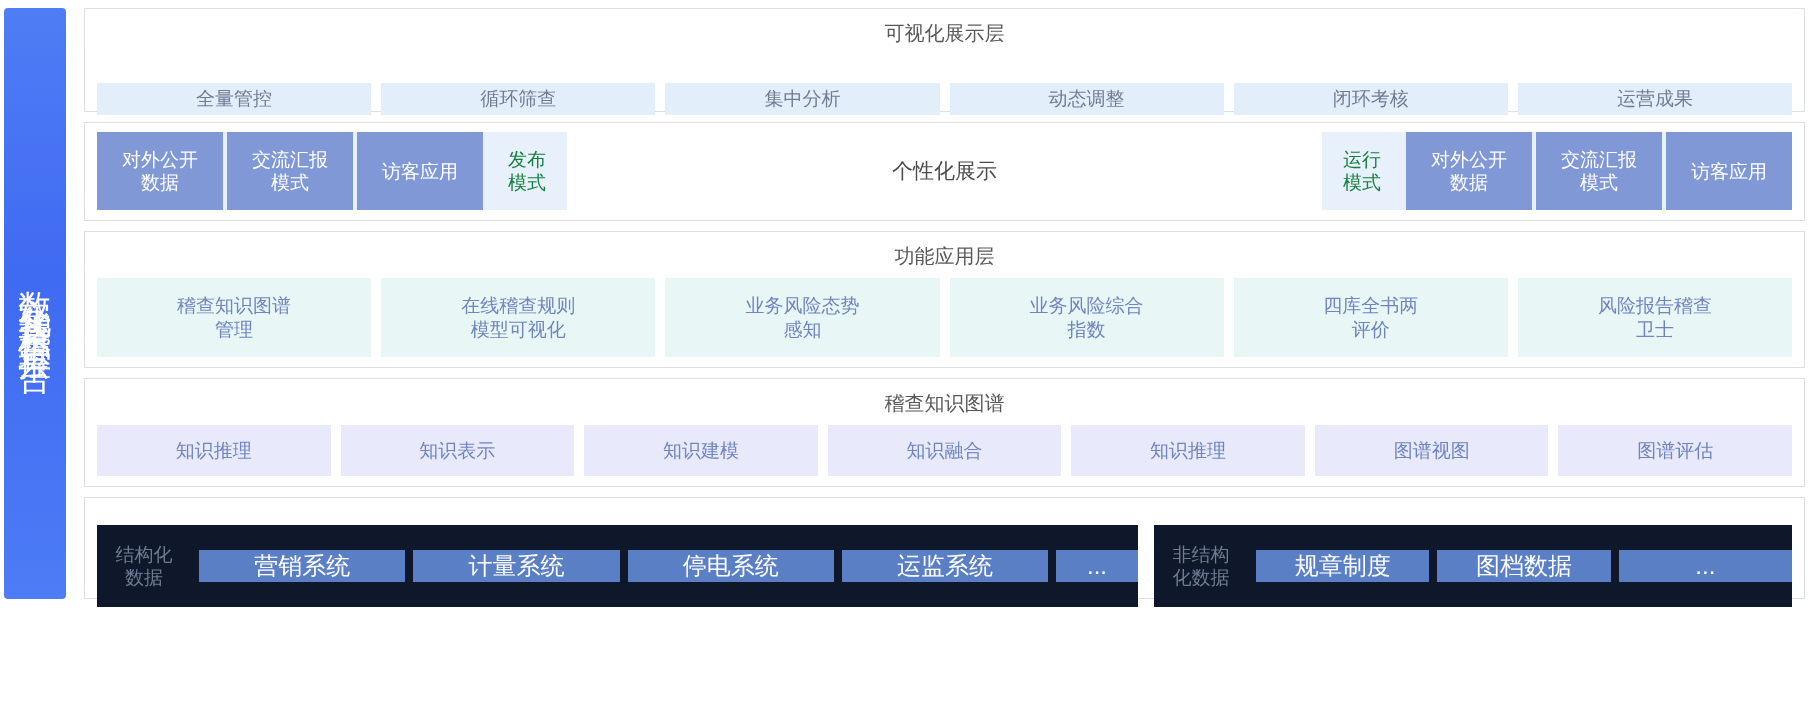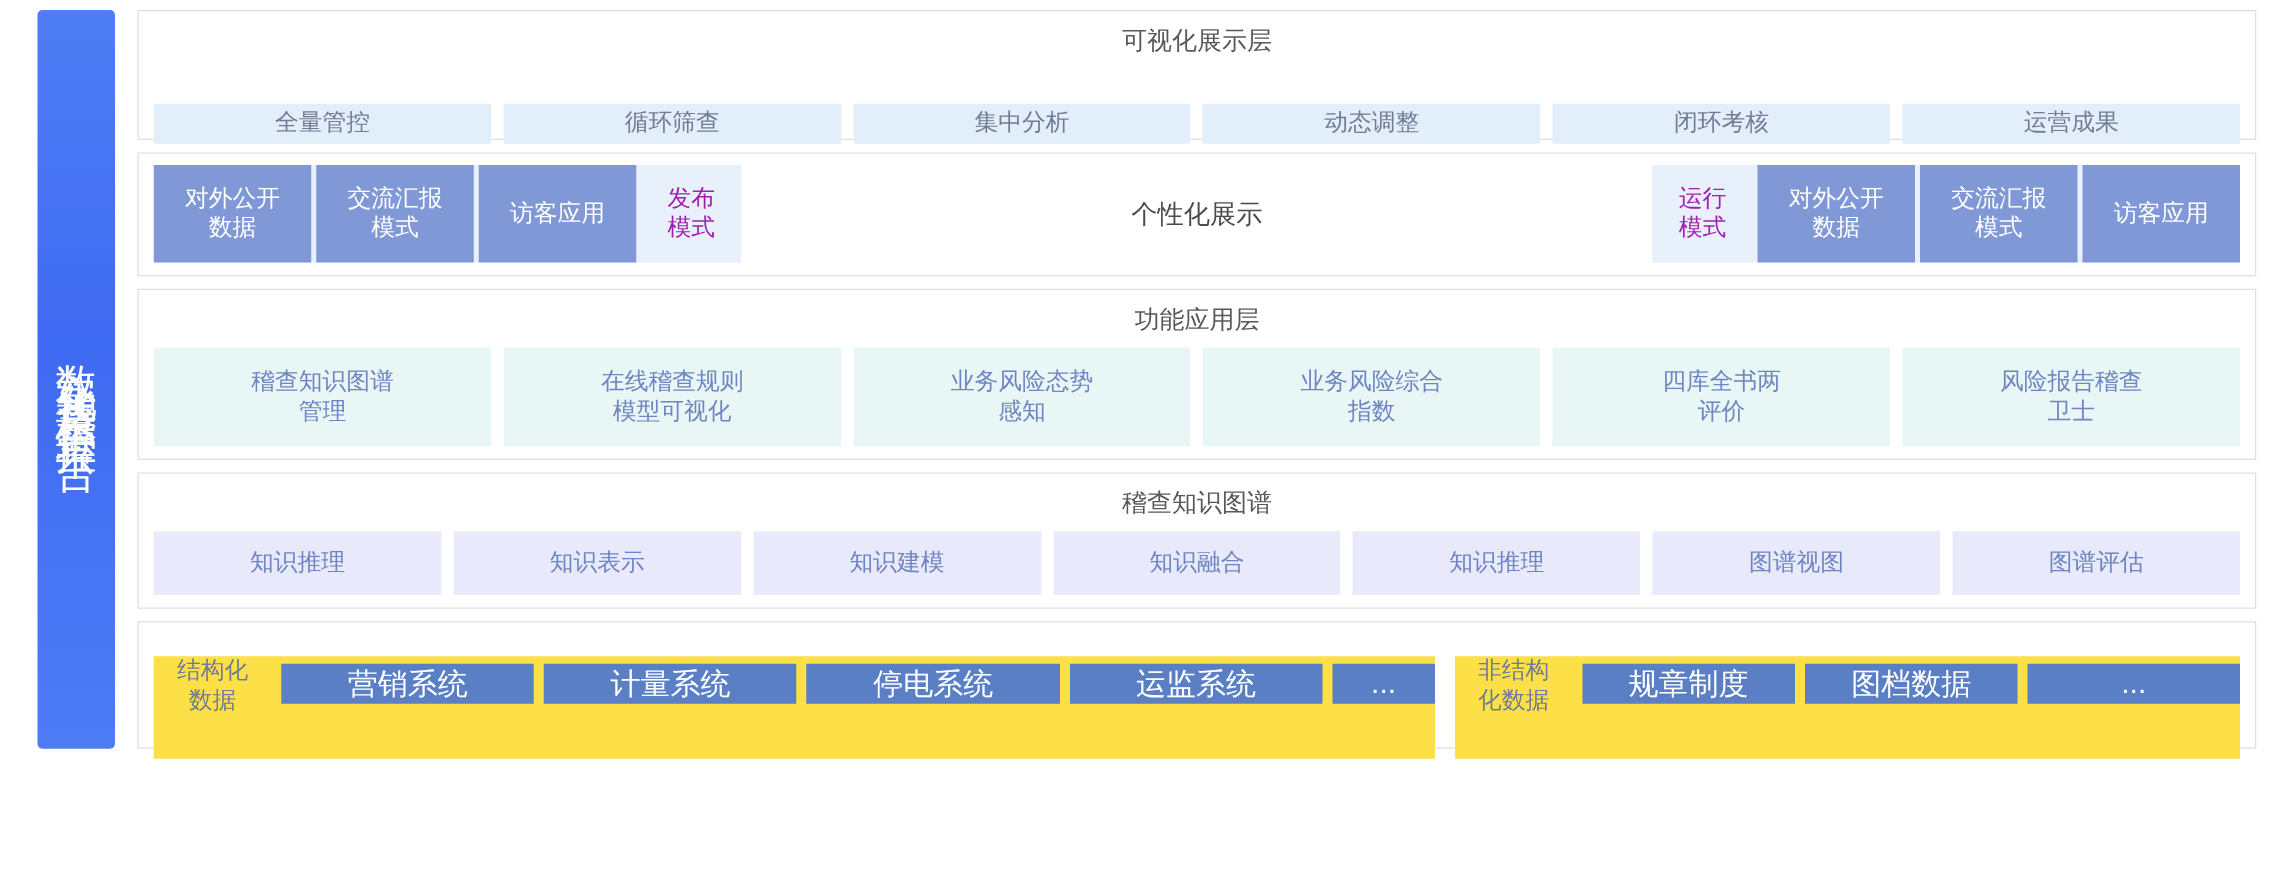--- a/index.html
+++ b/index.html
@@ -12,21 +12,21 @@
     height: 710px;
     font-family: "Liberation Sans", "DejaVu Sans", sans-serif;
     overflow: hidden;
   }
 
   #root {
     width: 1815px;
     height: 607px;
     display: flex;
     box-sizing: border-box;
-    padding: 8px 10px 8px 30px;
+    padding: 8px 10px 8px 4px;
     gap: 18px;
   }
 
   
   .sidebar {
     width: 62px;
     flex: 0 0 62px;
     border-radius: 4px;
     background: linear-gradient(180deg, #4f7df4 0%, #3f6af2 45%, #4d7cf5 100%);
     display: flex;
@@ -134,21 +134,21 @@
     box-sizing: border-box;
     padding: 0 8px;
   }
   .mode-solid {
     background: #8099d6;
     color: #ffffff;
     min-width: 126px;
   }
   .mode-soft {
     background: #e7f0fb;
-    color: #a21caf;
+    color: #15803d;
     min-width: 80px;
   }
 
   
   .panel-func { height: 140px; }
   .chip-func {
     background: #e8f7f5;
     color: #6f84c0;
   }
 
@@ -163,22 +163,22 @@
   .panel-data {
     height: 104px;
     border: 1px solid #dcdfe6;
     flex-direction: row;
     align-items: center;
     padding: 0 12px;
     gap: 16px;
   }
   .data-group {
     display: flex;
-    align-items: flex-start;
-    background: #fde047;
+    align-items: center;
+    background: #0f172a;
     height: 82px;
     gap: 8px;
     box-sizing: border-box;
     margin-top: 37px;
   }
   .data-group-structured { flex: 1 1 62%; }
   .data-group-unstructured { flex: 1 1 38%; }
   .data-label {
     display: flex;
     align-items: center;

